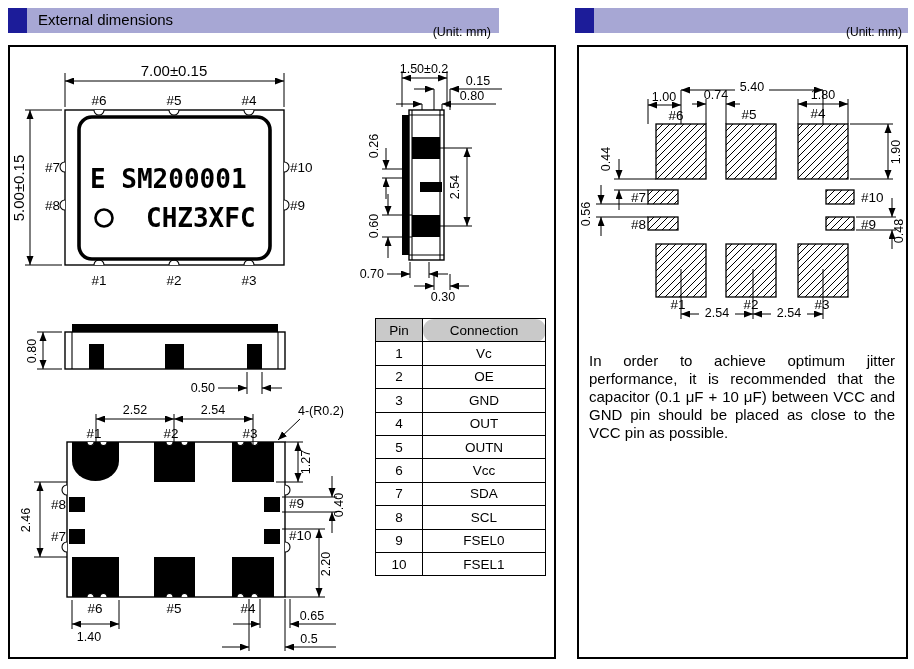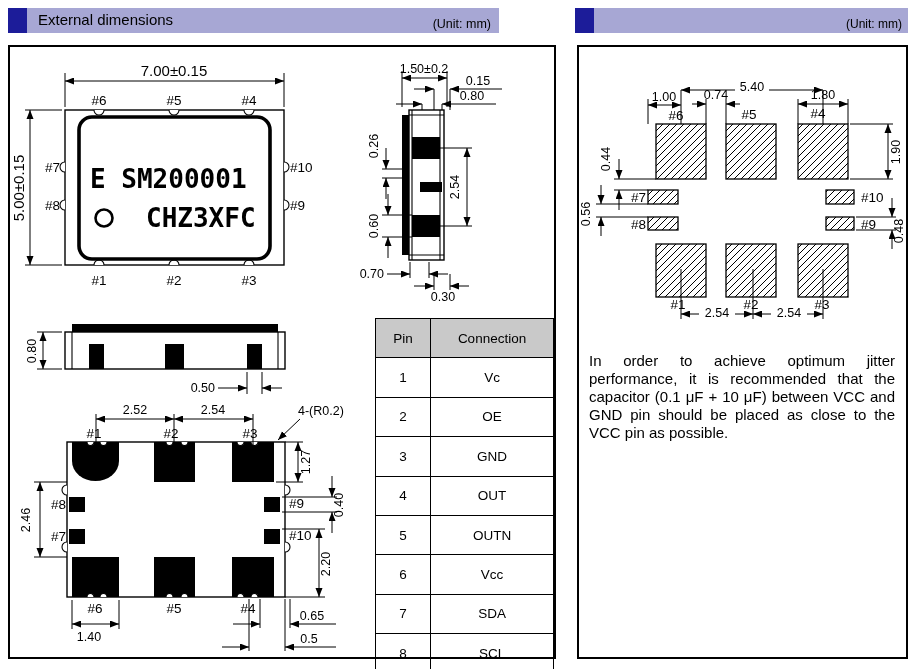--- a/index.html
+++ b/index.html
@@ -3,21 +3,21 @@
 <meta charset="utf-8">
 <style>
   html,body { margin:0; padding:0; }
   body {
     width:914px; height:669px; background:#fff; position:relative;
     font-family:"Liberation Sans", sans-serif; color:#000; overflow:hidden;
   }
   .bar { position:absolute; top:8px; height:25px; background:#a7a7d4; }
   .bar .sq { position:absolute; left:0; top:0; width:19px; height:25px; background:#1c1c99; }
   .bar .t { position:absolute; left:30px; top:3px; font-size:15px; }
-  .bar .u { position:absolute; top:9px; font-size:12.5px;text-align:center; }
+  .bar .u { position:absolute; top:17px; font-size:12.5px;text-align:center; }
   #bar-left { left:8px; width:491px; }
   #bar-left .u { right:8px; }
   #bar-right { left:575px; width:333px; }
   #bar-right .t { left:28px; }
   #bar-right .u { right:6px; font-size:12px; }
 
   .panel { position:absolute; top:45px; background:#fff; border:2px solid #000; }
   #panel-left  { left:8px;  width:544px; height:610px; }
   #panel-right { left:577px; width:327px; height:610px; }
   .panel svg { position:absolute; left:0; top:0; }
@@ -28,24 +28,24 @@
   svg text.mk  { font-family:"DejaVu Sans Mono", monospace; font-size:26px; font-weight:700; }
   .dm   { stroke:#000; stroke-width:1; fill:none; }
   .ln   { stroke:#000; stroke-width:1.4; fill:#fff; }
   .thin { stroke:#000; stroke-width:1.1; fill:none; }
   .blk  { fill:#000; stroke:none; }
   .ntc  { fill:#fff; stroke:#000; stroke-width:1.1; }
   .hp   { fill:url(#hatch); stroke:#000; stroke-width:1.3; }
   marker path { fill:#000; stroke:none; }
 
   .pintable { position:absolute; left:365px; top:271px; border-collapse:collapse; font-size:13.5px; }
-  .pintable th, .pintable td { border:1.6px solid #000; text-align:center; padding:8px; height:22.4px; font-weight:400; }
+  .pintable th, .pintable td { border:1.6px solid #000; text-align:center; padding:0; height:22.4px; font-weight:400; }
   .pintable th { background:#c9c9c9; }
   .pintable .c1 { width:46px; }
-  .pintable .c2 { width:122px; }
+  .pintable .c2 { width:122px;border-radius:11px; }
 
   .note { position:absolute; left:10px; top:305px; width:306px; font-size:15px; line-height:1.2; text-align:justify; }
 </style>
 </head>
 <body>
 
 <div class="bar" id="bar-left">
   <div class="sq"></div>
   <span class="t">External dimensions</span>
   <span class="u">(Unit: mm)</span>

